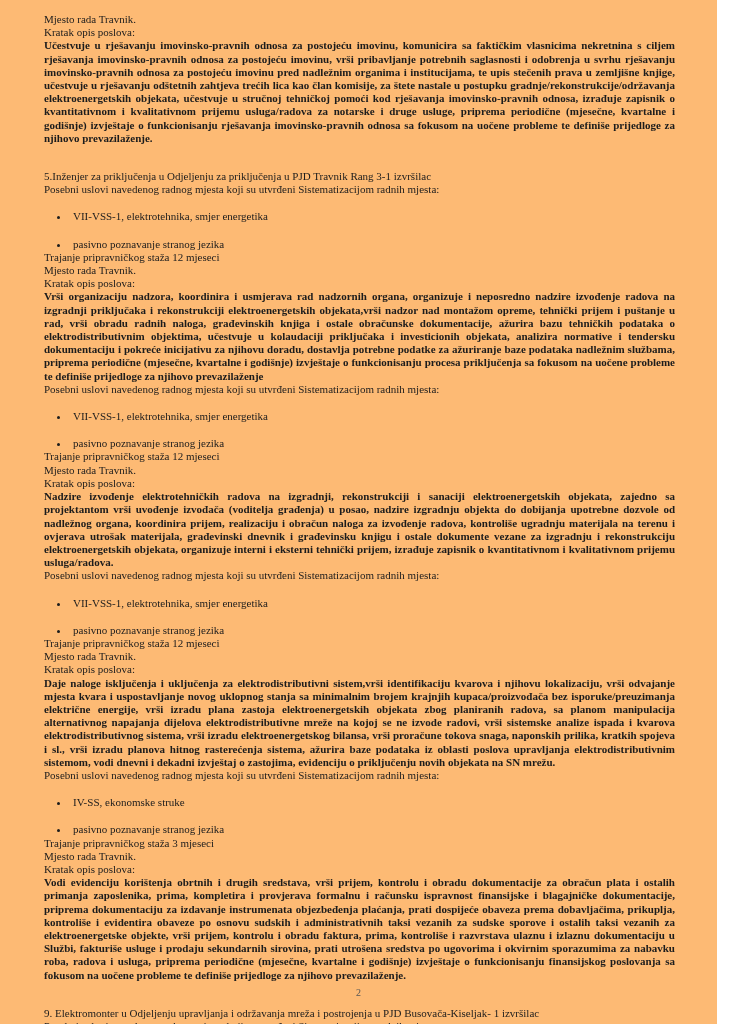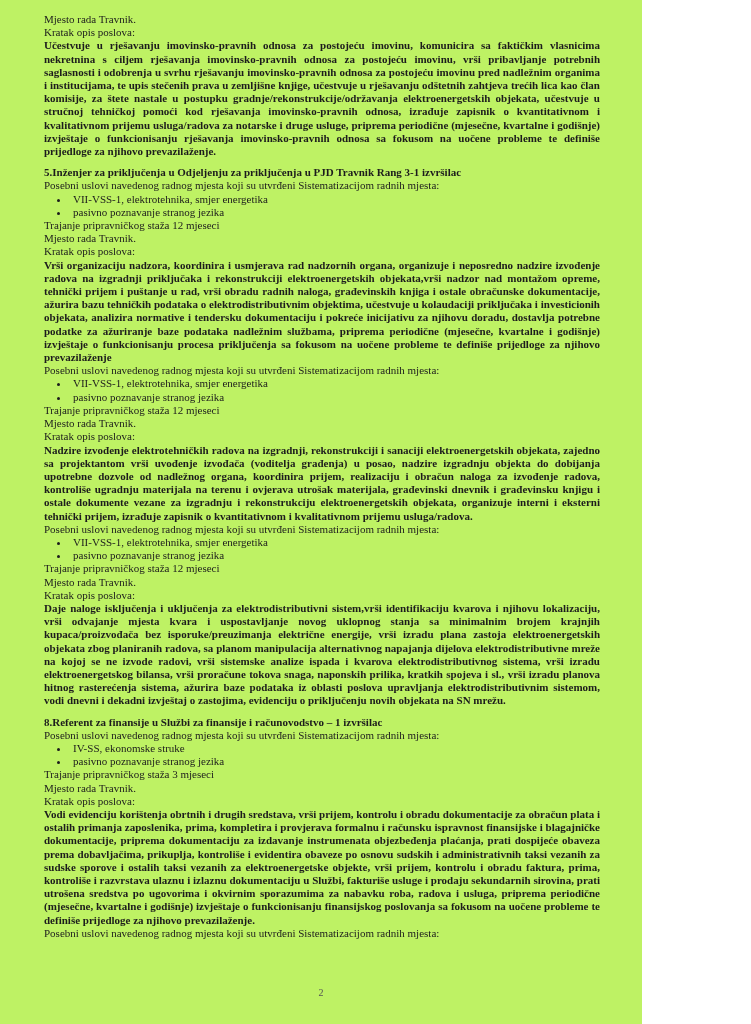--- a/index.html
+++ b/index.html
@@ -1,38 +1,38 @@
 <!DOCTYPE html>
 <html><head>
 <meta charset="utf-8">
 <style>
   * { box-sizing: border-box; }
   html, body { margin: 0; padding: 0; background: #ffffff; }
   .page {
     position: relative;
-    width: 642px;
+    width: 717px;
     height: 1024px;
-    background: #bef264;
+    background: #fdba74;
     font-family: "Liberation Serif", "DejaVu Serif", serif;
     font-size: 11px;
     line-height: 13.2px;
     color: #1c1c1c;
     overflow: hidden;
   }
   .content { padding: 13px 42px 0 44px; }
   p { margin: 0; }
   .just { text-align: justify; font-weight: bold; }
   .bold { font-weight: normal; }
-  .job-title { font-weight: bold; margin-top: 8px; text-align: justify; }
+  .job-title { font-weight: normal; margin-top: 25px; text-align: justify; }
   ul.req-list {
     margin: 0;
     padding-left: 26px;
     list-style-type: disc;
   }
-  ul.req-list li { padding-left: 3px; }
+  ul.req-list li { padding-left: 3px; margin-top: 14px; }
   .footer {
     position: absolute;
     left: 0; right: 0;
     bottom: 25px;
     text-align: center;
     font-size: 10px;
     color: #555555;
   }
 </style>
 </head>
@@ -69,29 +69,29 @@
     <p>Posebni uslovi navedenog radnog mjesta koji su utvrđeni Sistematizacijom radnih mjesta:</p>
     <ul class="req-list">
       <li>VII-VSS-1, elektrotehnika, smjer energetika</li>
       <li>pasivno poznavanje stranog jezika</li>
     </ul>
     <p>Trajanje pripravničkog staža 12 mjeseci</p>
     <p>Mjesto rada Travnik.</p>
     <p class="bold">Kratak opis poslova:</p>
     <p class="just">Daje naloge isključenja i uključenja za elektrodistributivni sistem,vrši identifikaciju kvarova i njihovu lokalizaciju, vrši odvajanje mjesta kvara i uspostavljanje novog uklopnog stanja sa minimalnim brojem krajnjih kupaca/proizvođača bez isporuke/preuzimanja električne energije, vrši izradu plana zastoja elektroenergetskih objekata zbog planiranih radova, sa planom manipulacija alternativnog napajanja dijelova elektrodistributivne mreže na kojoj se ne izvode radovi, vrši sistemske analize ispada i kvarova elektrodistributivnog sistema, vrši izradu elektroenergetskog bilansa, vrši proračune tokova snaga, naponskih prilika, kratkih spojeva i sl., vrši izradu planova hitnog rasterećenja sistema, ažurira baze podataka iz oblasti poslova upravljanja elektrodistributivnim sistemom, vodi dnevni i dekadni izvještaj o zastojima, evidenciju o priključenju novih objekata na SN mrežu.</p>
 
-    <p class="job-title">8.Referent za finansije u Službi za finansije i računovodstvo – 1 izvršilac</p>
     <p>Posebni uslovi navedenog radnog mjesta koji su utvrđeni Sistematizacijom radnih mjesta:</p>
     <ul class="req-list">
       <li>IV-SS, ekonomske struke</li>
       <li>pasivno poznavanje stranog jezika</li>
     </ul>
     <p>Trajanje pripravničkog staža 3 mjeseci</p>
     <p>Mjesto rada Travnik.</p>
     <p class="bold">Kratak opis poslova:</p>
     <p class="just">Vodi evidenciju korištenja obrtnih i drugih sredstava, vrši prijem, kontrolu i obradu dokumentacije za obračun plata i ostalih primanja zaposlenika, prima, kompletira i provjerava formalnu i računsku ispravnost finansijske i blagajničke dokumentacije, priprema dokumentaciju za izdavanje instrumenata objezbeđenja plaćanja, prati dospijeće obaveza prema dobavljačima, prikuplja, kontroliše i evidentira obaveze po osnovu sudskih i administrativnih taksi vezanih za sudske sporove i ostalih taksi vezanih za elektroenergetske objekte, vrši prijem, kontrolu i obradu faktura, prima, kontroliše i razvrstava ulaznu i izlaznu dokumentaciju u Službi, fakturiše usluge i prodaju sekundarnih sirovina, prati utrošena sredstva po ugovorima i okvirnim sporazumima za nabavku roba, radova i usluga, priprema periodične (mjesečne, kvartalne i godišnje) izvještaje o funkcionisanju finansijskog poslovanja sa fokusom na uočene probleme te definiše prijedloge za njihovo prevazilaženje.</p>
 
+    <p class="job-title">9. Elektromonter u Odjeljenju upravljanja i održavanja mreža i postrojenja u PJD Busovača-Kiseljak- 1 izvršilac</p>
     <p>Posebni uslovi navedenog radnog mjesta koji su utvrđeni Sistematizacijom radnih mjesta:</p>
 
   </div>
 
   <div class="footer">2</div>
 </div>
 
 </body></html>

